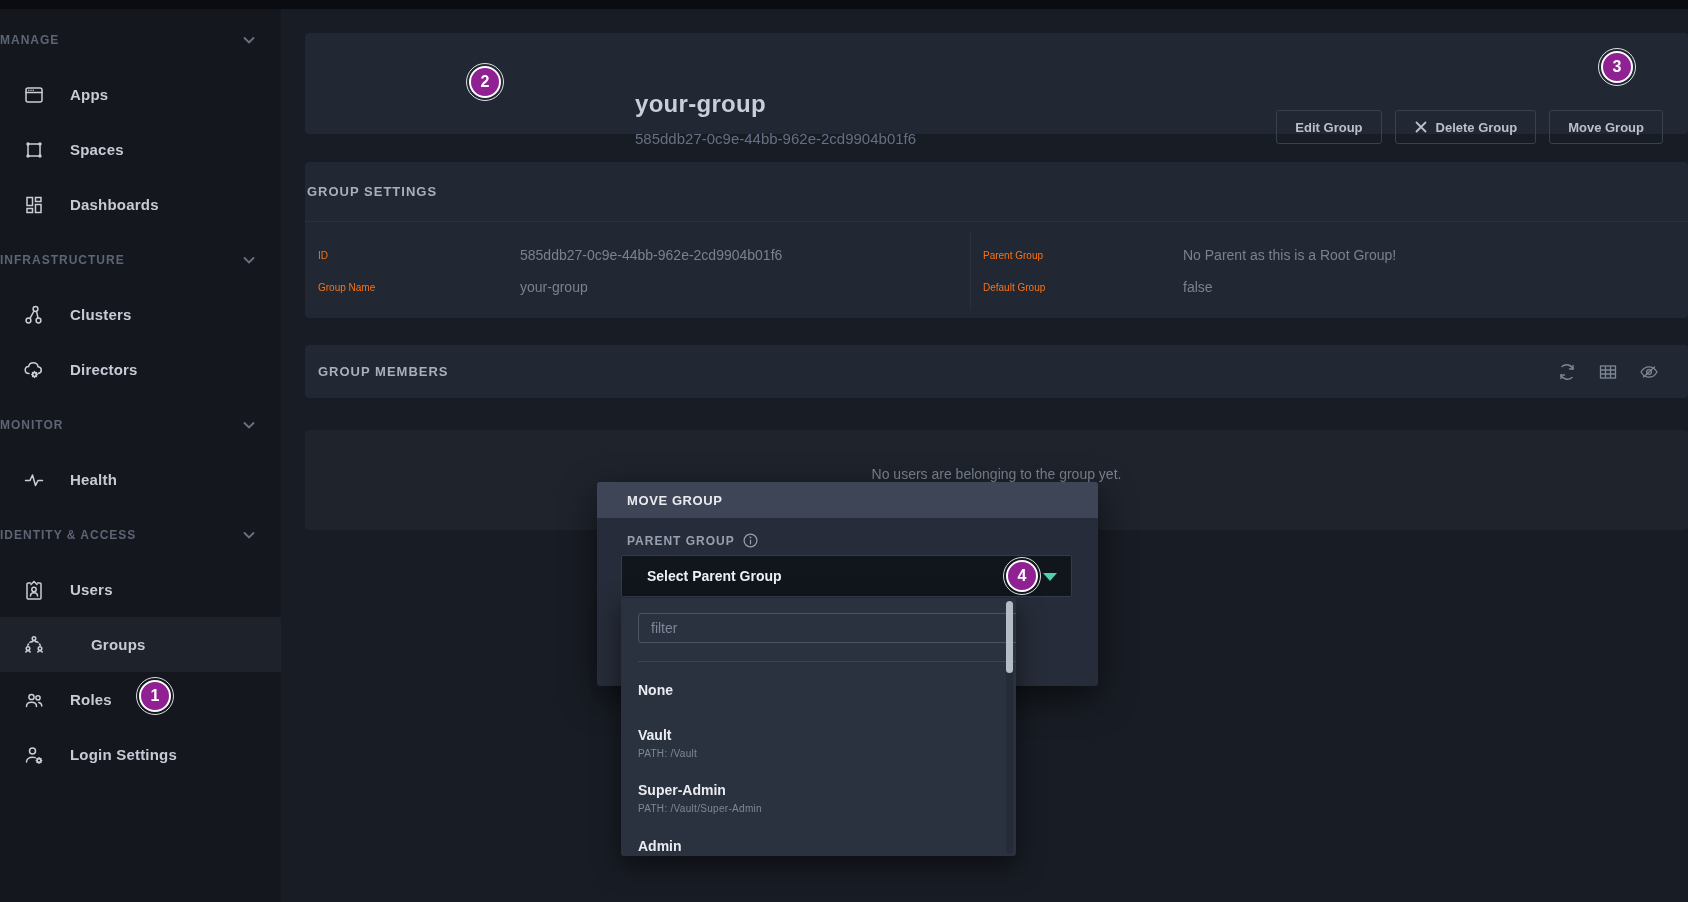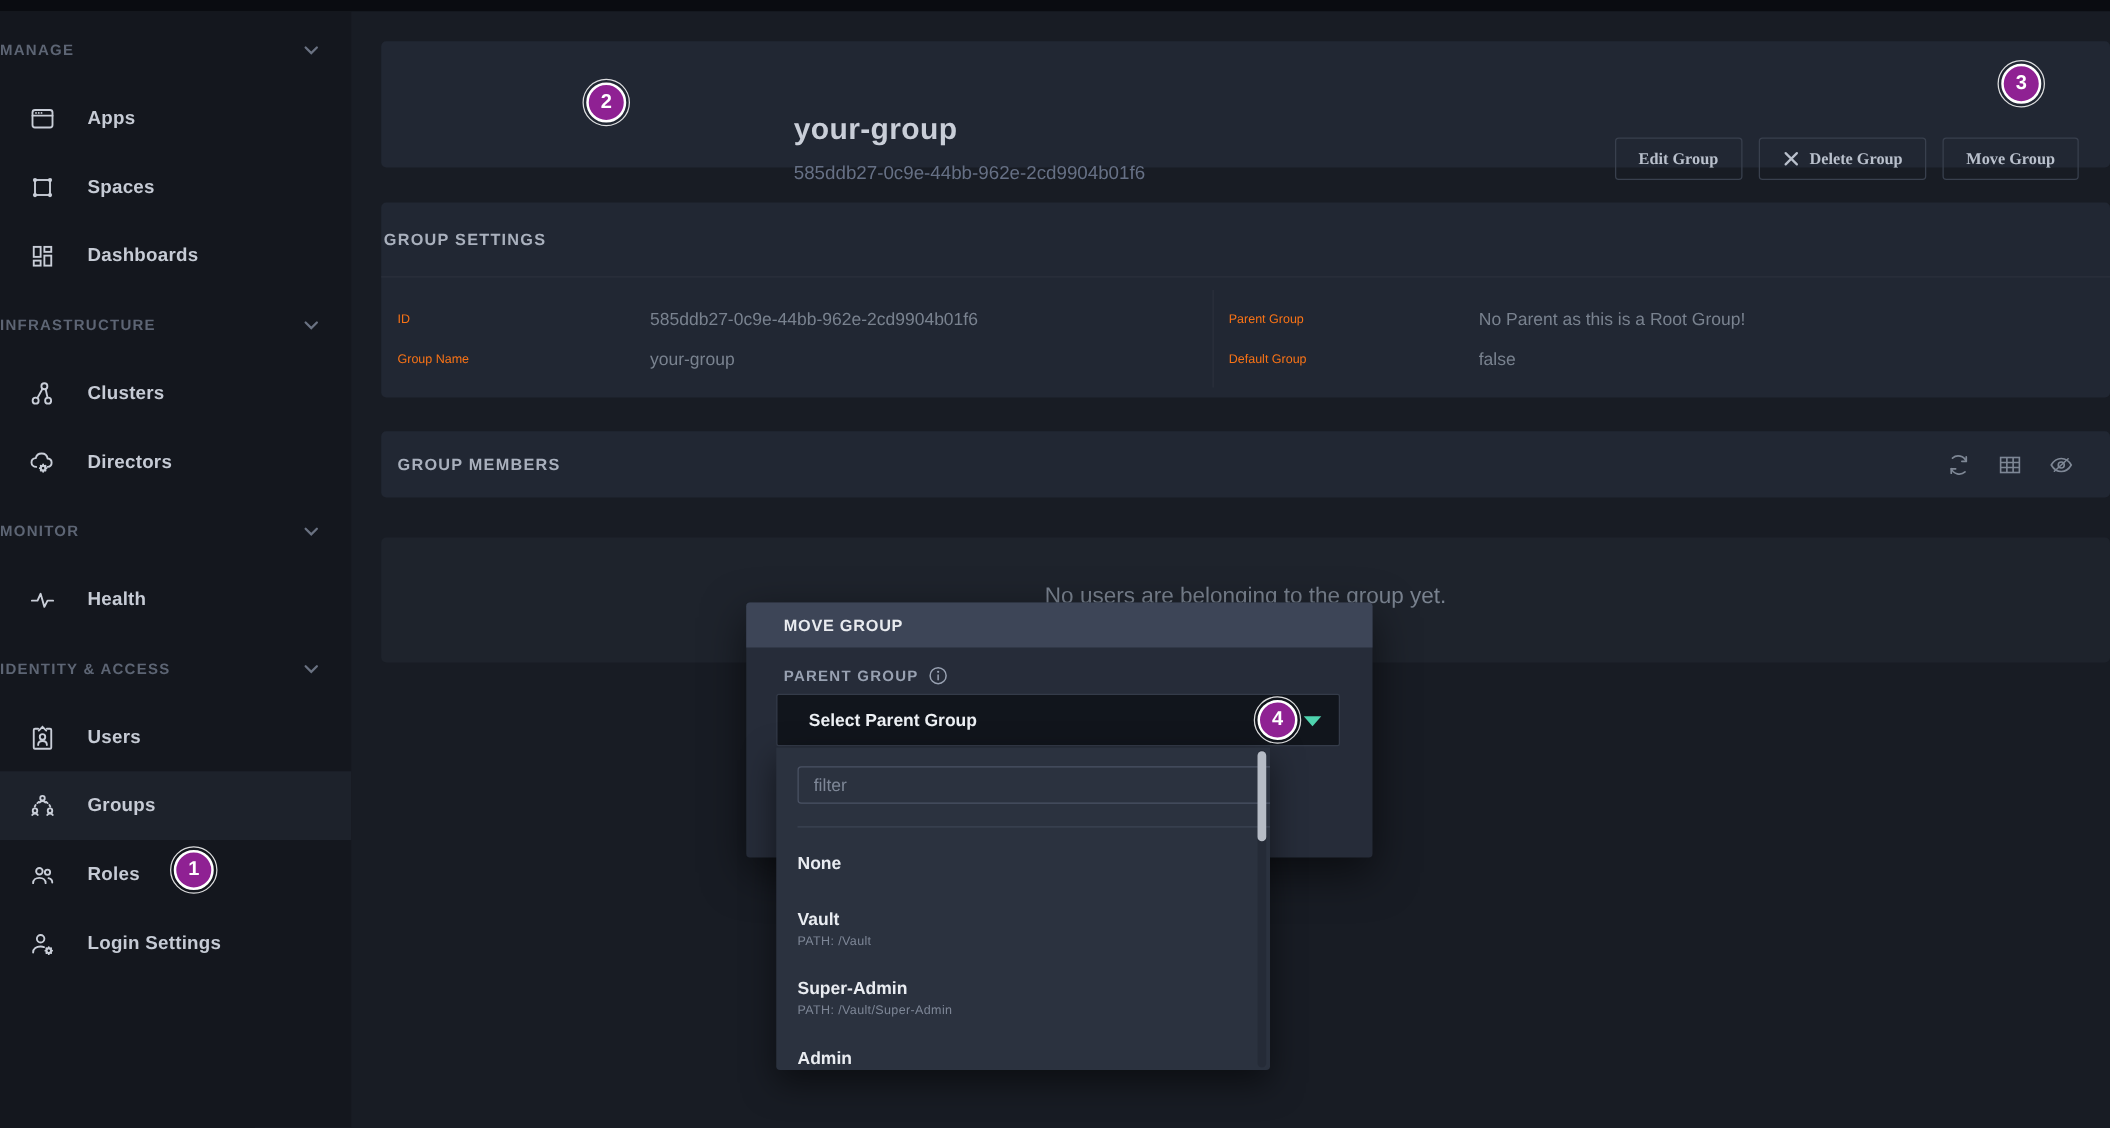--- a/index.html
+++ b/index.html
@@ -11,21 +11,21 @@
     color:#ccd1da;
   }
   .abs { position:absolute; }
 
   
   .topbar { left:0; top:0; width:1688px; height:9px; background:#0a0c11; }
 
   
   .sidebar { left:0; top:9px; width:281px; height:893px; background:#14171e; padding-top:3px; }
   .side-row { position:relative; height:55px; display:flex; align-items:center; padding-left:22px; cursor:pointer; }
-  .side-row.active { background:#1d222b; }
+  .side-row.active { background:#1d222b;gap:21px; }
   .side-row .side-icon { width:24px; height:24px; flex:none; color:#c9ced8; }
   .side-row .side-label { margin-left:24px; font-size:15px; font-weight:bold; color:#c6cbd5; letter-spacing:.2px; }
   .side-section { position:relative; height:55px; display:flex; align-items:center; cursor:pointer; }
   .side-section .sec-label { font-size:12px; font-weight:bold; color:#5d6574; letter-spacing:1px; }
   .side-section .sec-chevron { position:absolute; right:23px; width:18px; height:18px; color:#6a7282; }
   svg { display:block; }
 
   
   .step-badge {
     width:32px; height:32px; border-radius:50%;
@@ -38,42 +38,42 @@
   
   .panel { background:#212733; border-radius:4px; }
 
   .header-panel { left:305px; top:33px; width:1383px; height:101px; }
   .page-title { left:330px; top:57px; font-size:24px; font-weight:bold; color:#c9ced8; letter-spacing:.3px; }
   .page-uuid { left:330px; top:97px; font-size:15px; color:#667085; }
   .header-buttons { right:25px; top:77px; display:flex; gap:13px; }
   .btn {
     height:34px; padding:0 18px; display:flex; align-items:center; gap:8px;
     background:transparent; border:1px solid #39404e; border-radius:3px;
-    font-family:Liberation Serif, serif; font-size:13px; font-weight:bold; color:#b9c0cc; cursor:pointer;
+    font-family:Liberation Sans, sans-serif; font-size:13px; font-weight:bold; color:#b9c0cc; cursor:pointer;
   }
   .btn .x-glyph { width:14px; height:14px; color:#b9c0cc; }
 
   
   .settings-panel { left:305px; top:162px; width:1383px; height:156px; }
   .panel-heading-row { height:60px; display:flex; align-items:center; padding-left:2px; border-bottom:1px solid #2b313d; }
   .panel-heading { font-size:13px; font-weight:bold; color:#a9b0bd; letter-spacing:1px; }
   .kv-row { position:absolute; height:20px; display:flex; align-items:center; }
   .kv-label { font-size:10px; color:#f97316; }
   .kv-value { font-size:14px; color:#79828f; }
   .v-divider { left:970px; top:232px; width:1px; height:78px; background:#2b313d; }
 
   
   .members-panel { left:305px; top:345px; width:1383px; height:53px; display:flex; align-items:center; }
   .members-panel .panel-heading { padding-left:13px; }
   .members-actions { position:absolute; right:28px; top:0; height:53px; display:flex; align-items:center; gap:19px; }
   .icon-btn { width:22px; height:22px; background:none; border:none; color:#7e8795; cursor:pointer; padding:0; }
   .icon-btn svg { width:22px; height:22px; }
 
   .members-empty { left:305px; top:430px; width:1383px; height:100px; background:#1e232c; border-radius:4px; text-align:center; }
-  .members-empty .empty-text { display:inline-block; margin-top:36px; font-size:18px; color:#79828f; }
+  .members-empty .empty-text { display:inline-block; margin-top:36px; font-size:14px; color:#79828f; }
 
   
   .modal { left:597px; top:482px; width:501px; height:204px; background:#262c39; border-radius:3px;
            box-shadow:0 12px 34px rgba(0,0,0,.55); z-index:10; }
   .modal-titlebar { height:36px; background:#3d4557; border-radius:3px 3px 0 0; display:flex; align-items:center; padding-left:30px; }
   .modal-title { font-size:13px; font-weight:bold; color:#e9ebef; letter-spacing:.6px; }
   .modal-field-label { position:absolute; left:30px; top:51px; display:flex; align-items:center; gap:8px; }
   .modal-field-label span { font-size:12px; font-weight:bold; color:#98a1b1; letter-spacing:1px; }
   .info-icon { width:15px; height:15px; color:#98a1b1; cursor:pointer; }
 

